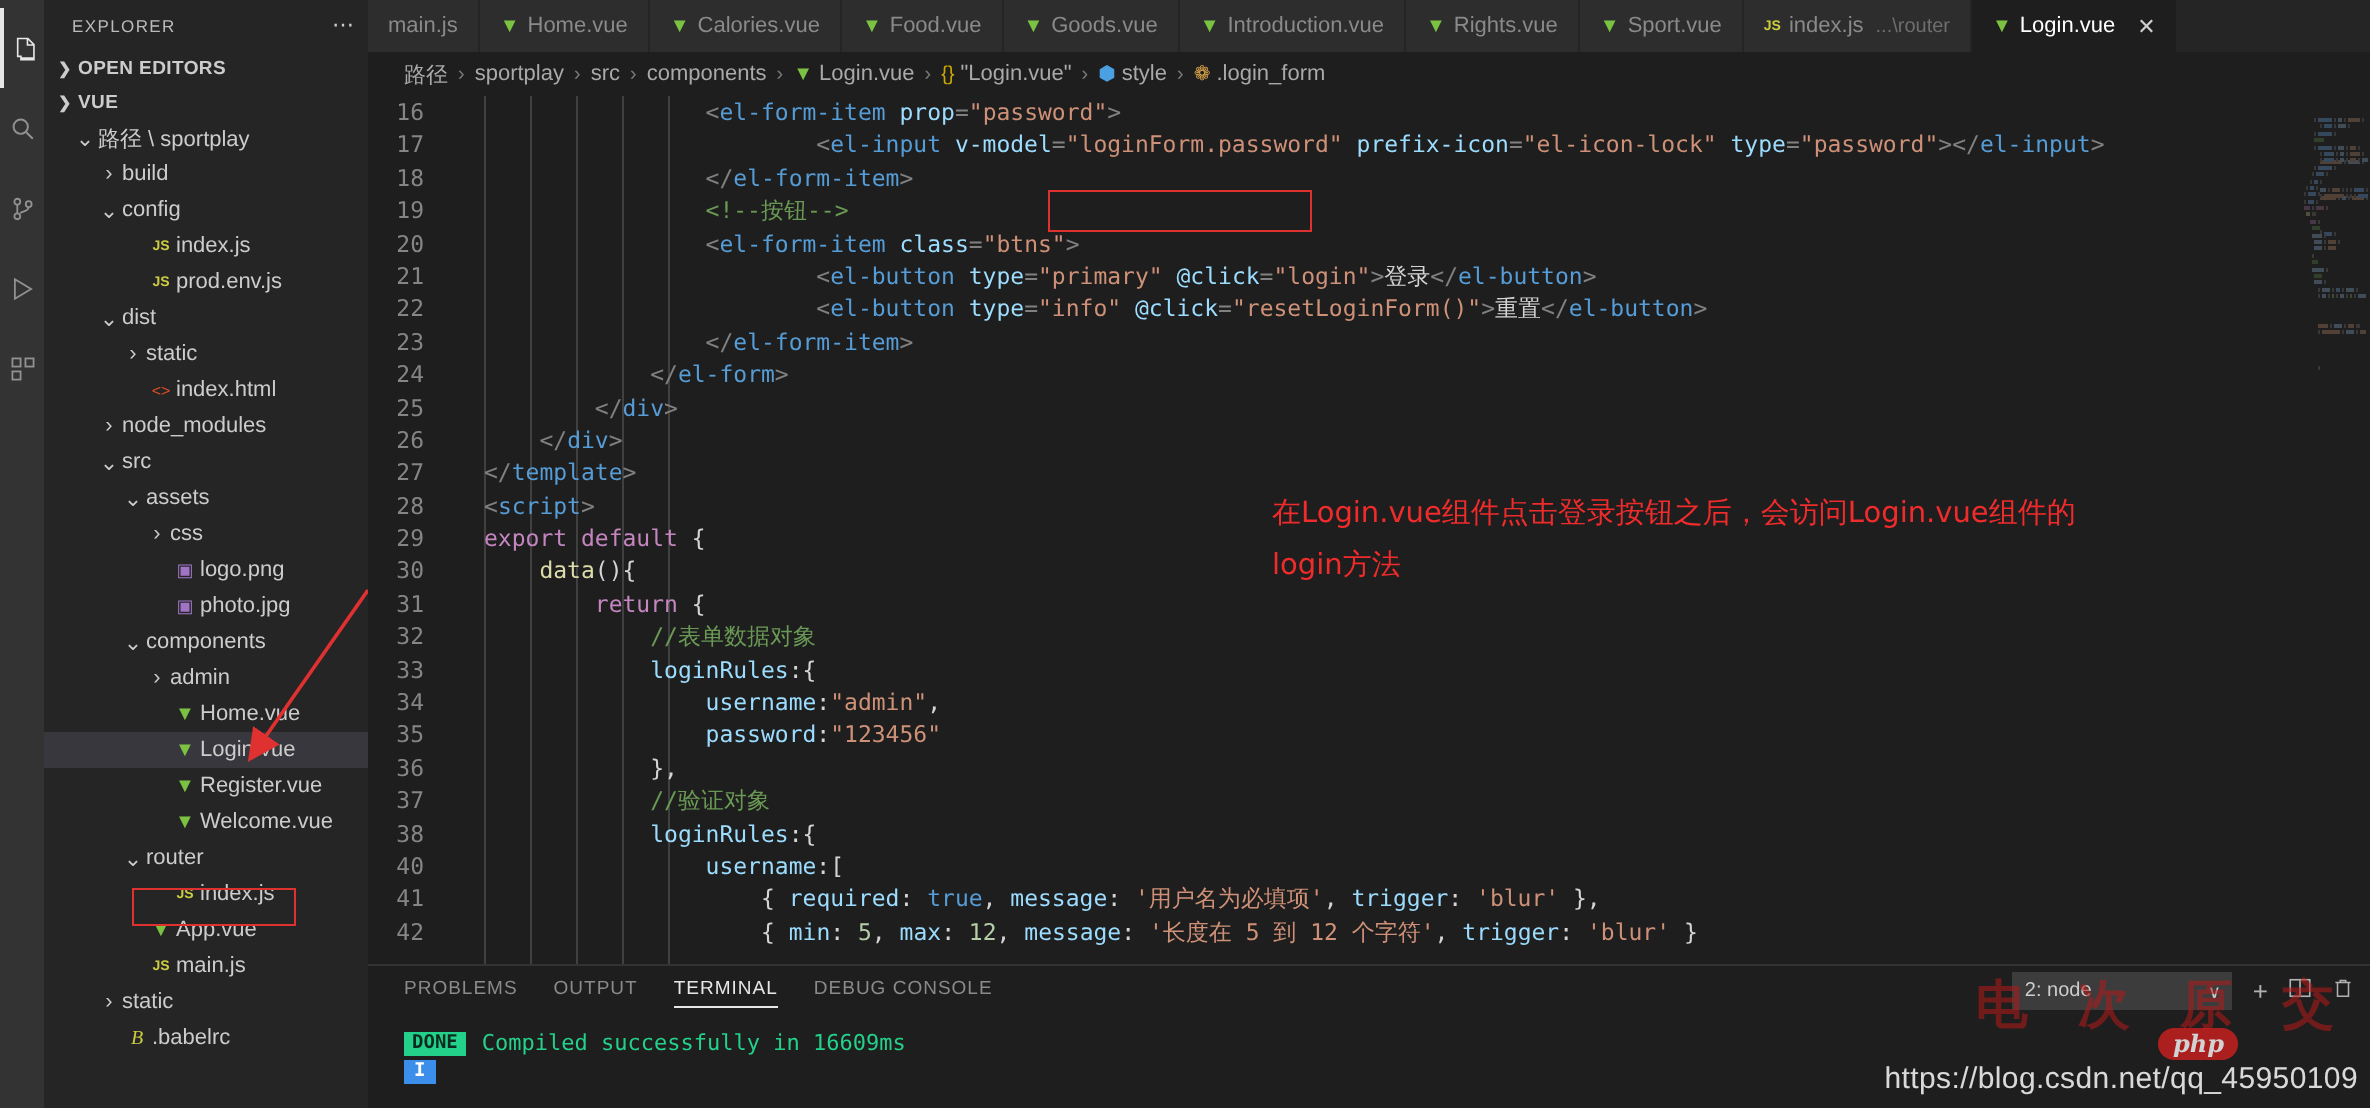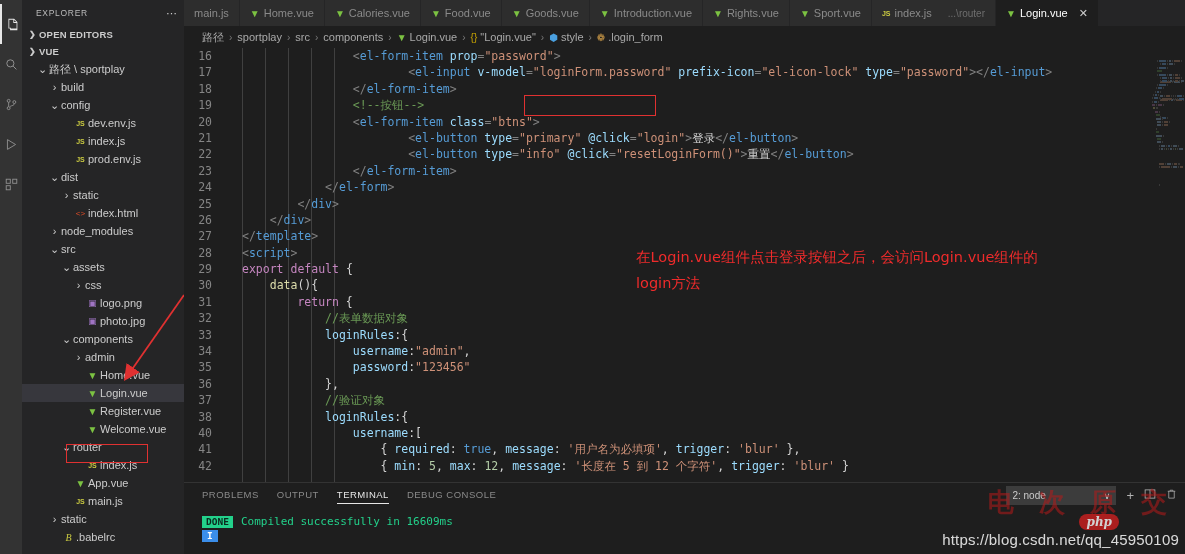--- a/index.html
+++ b/index.html
@@ -97,21 +97,21 @@
   .tab {
     display: flex; align-items: center; gap: 4px;
     padding: 0 10px;
     font-size: 11px; color: #8a8a8a;
     background: #2d2d2d; border-right: 1px solid #252526;
     white-space: nowrap; min-width: 0;
   }
   .tab.active { background: #1e1e1e; color: #ffffff; }
   .tab .vicon { color: #7cc242; font-size: 10px; }
   .tab .jsicon { color: #cbcb41; font-size: 7px; font-weight: bold; }
-  .tab .sub { color: #6e6e6e; font-size: 10px; margin-left: 12px; }
+  .tab .sub { color: #6e6e6e; font-size: 10px; margin-left: 2px; }
   .tab .close { margin-left: 7px; font-size: 11px; color: #cfcfcf; }
 
   
   .breadcrumb {
     height: 22px; background: #1e1e1e;
     display: flex; align-items: center;
     padding-left: 18px; gap: 4px;
     font-size: 11px; color: #a9a9a9;
     flex: 0 0 22px;
   }
@@ -318,25 +318,20 @@
           <span class="chev" style="font-size: 11px;">⌄</span>
           <span class="tlabel">路径 \ sportplay</span>
         </div>
         <div class="trow ind2">
           <span class="chev" style="font-size: 11px;">›</span>
           <span class="tlabel">build</span>
         </div>
         <div class="trow ind2">
           <span class="chev" style="font-size: 11px;">⌄</span>
           <span class="tlabel">config</span>
-        </div>
-        <div class="trow ind3">
-          <span class="chev blank">&nbsp;</span>
-          <span class="ticon js">JS</span>
-          <span class="tlabel">dev.env.js</span>
         </div>
         <div class="trow ind3">
           <span class="chev blank">&nbsp;</span>
           <span class="ticon js">JS</span>
           <span class="tlabel">index.js</span>
         </div>
         <div class="trow ind3">
           <span class="chev blank">&nbsp;</span>
           <span class="ticon js">JS</span>
           <span class="tlabel">prod.env.js</span>

